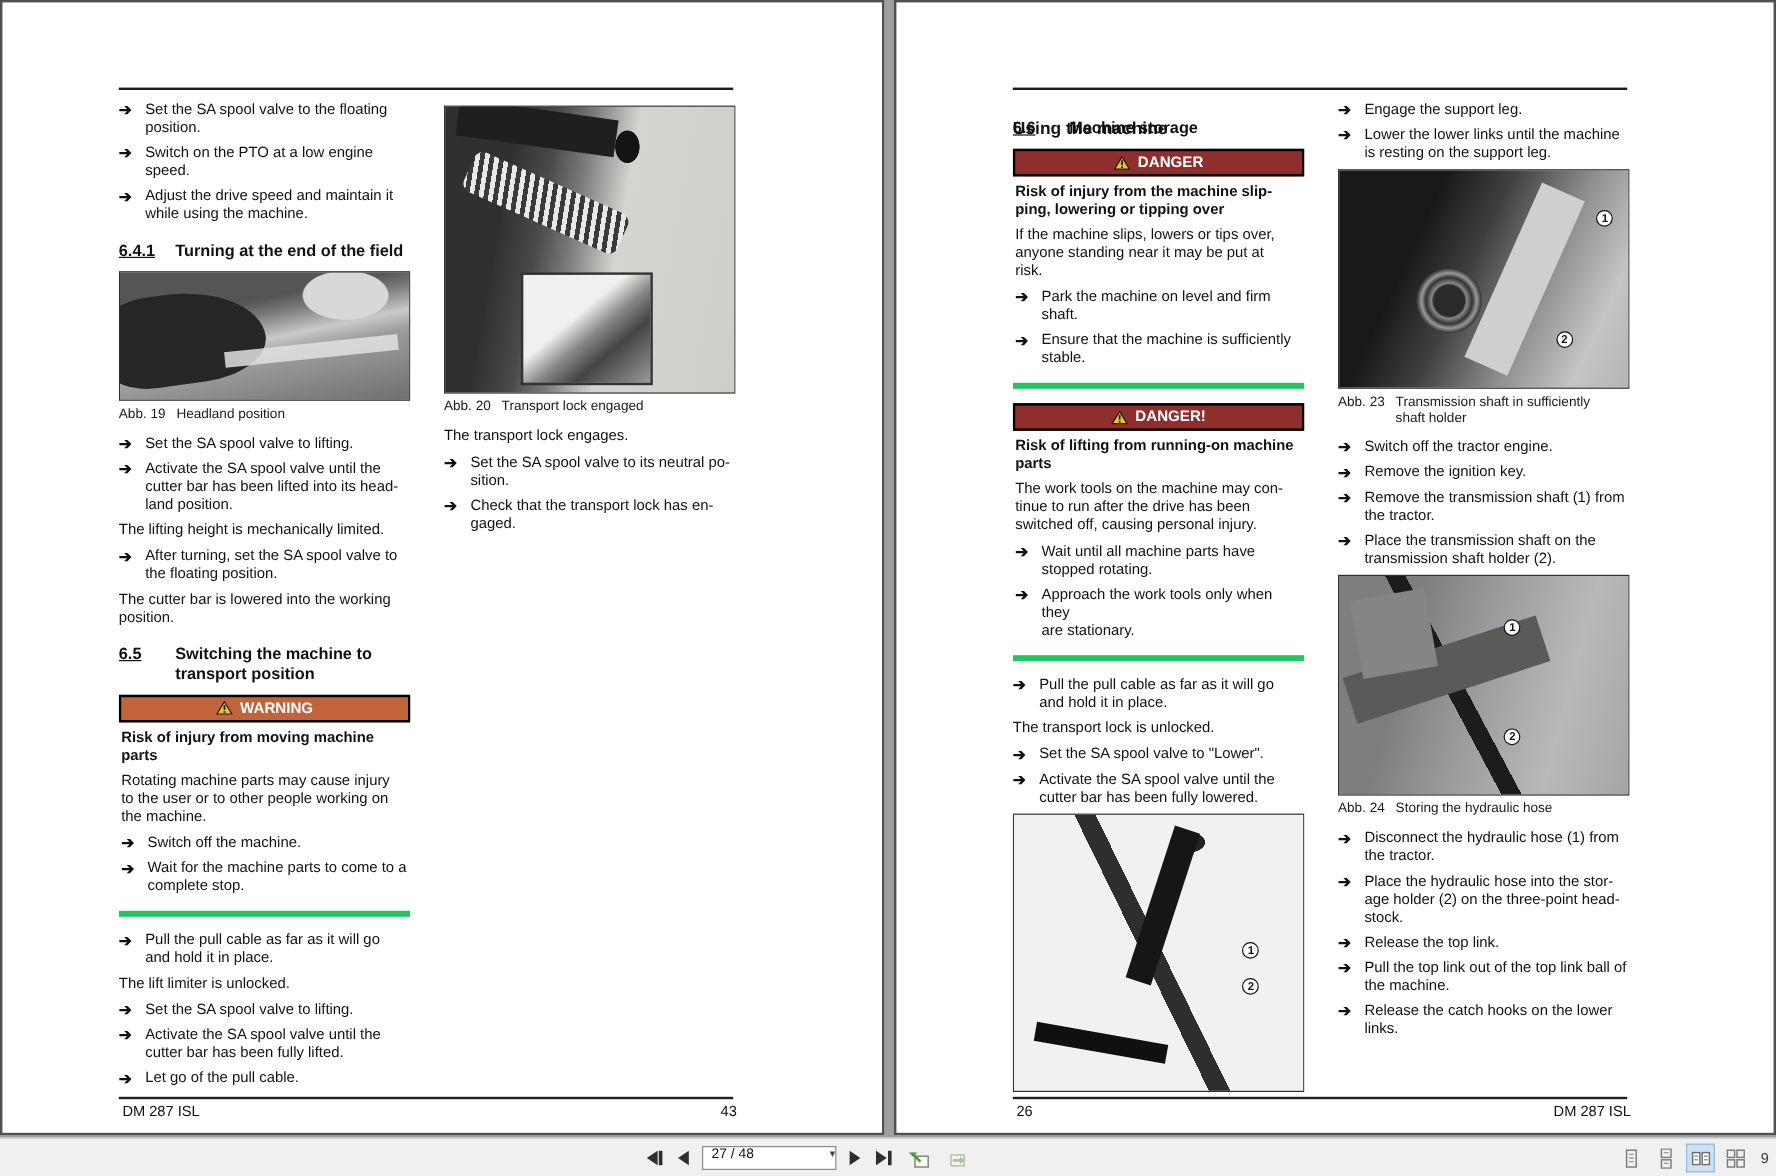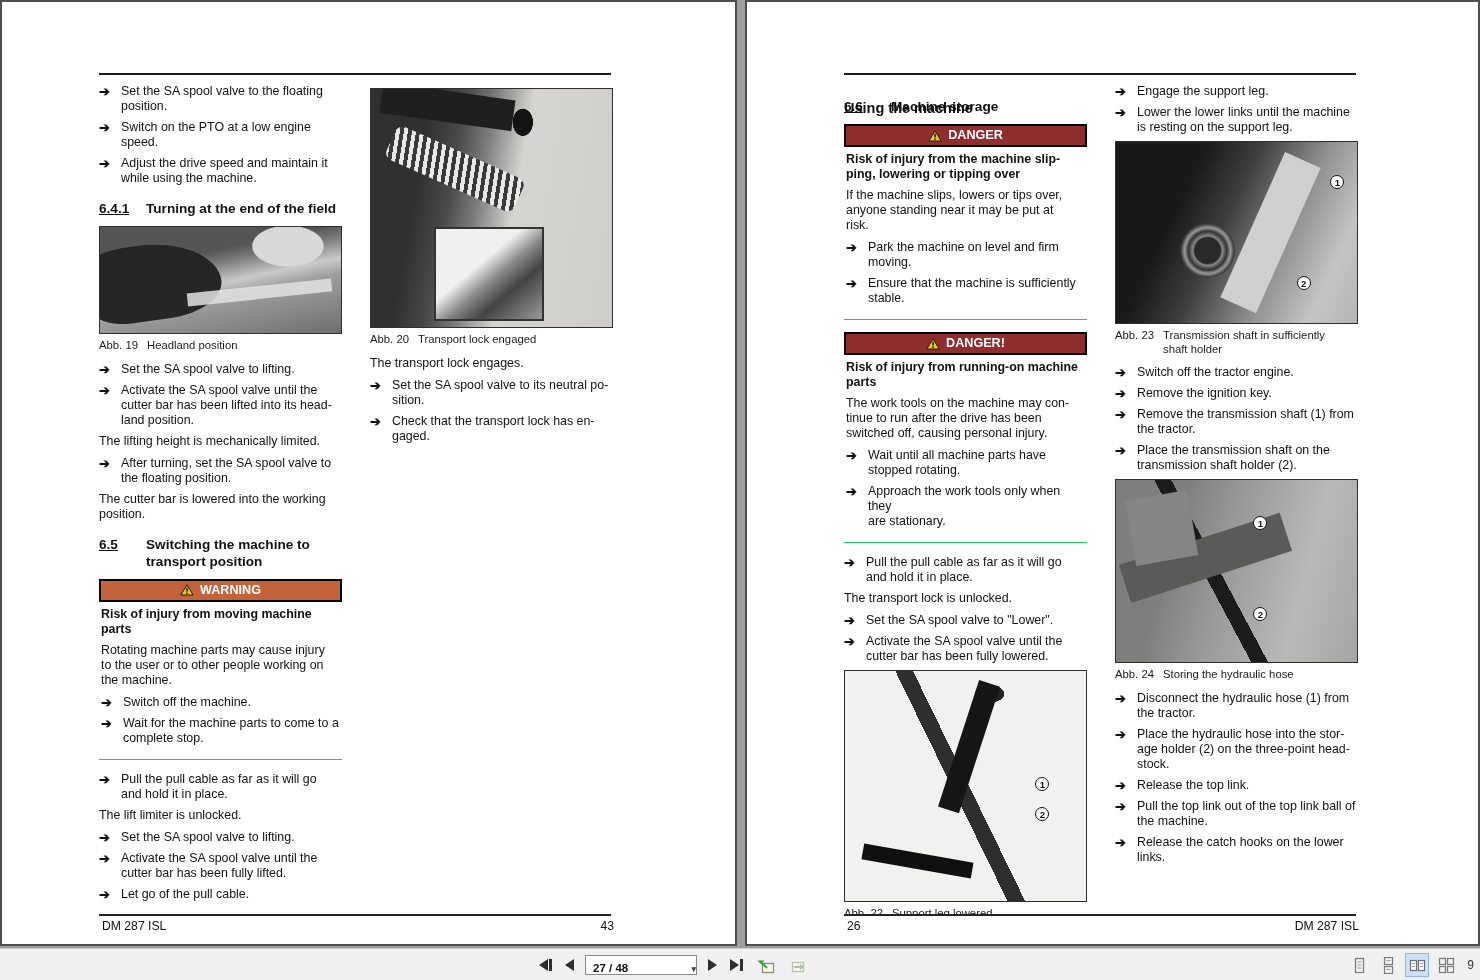--- a/index.html
+++ b/index.html
@@ -21,21 +21,21 @@
   .btext{flex:1;white-space:pre-line;}
   .para{margin:2px 0 7px 0;white-space:pre-line;}
   .heading{display:flex;font-weight:bold;font-size:13.6px;line-height:17px;margin:14px 0 9px 0;}
   .heading .hnum{width:47px;flex:0 0 47px;text-decoration:underline;}
   .heading .htitle{white-space:pre-line;}
   .figure{margin:4px 0 4px 0;}
   .ph{position:relative;width:100%;border:1px solid #2f2f2f;box-sizing:border-box;overflow:hidden;}
   .figcap{display:flex;font-size:11.3px;line-height:13.5px;color:#1a1a1a;margin:5px 0 9px 0;}
   .figlabel{width:48px;flex:0 0 48px;}
   .figtext{white-space:pre-line;}
-  .alert{border-bottom:1px solid #22c55e;padding-bottom:7px;margin:2px 0 12px 0;}
+  .alert{border-bottom:5px solid #22c55e;padding-bottom:7px;margin:2px 0 12px 0;}
   .alert-header{height:19px;border:2px solid #000;display:flex;align-items:center;justify-content:center;gap:6px;color:#fff;font-weight:bold;font-size:12.6px;}
   .alert.warning .alert-header{background:#c2633c;}
   .alert.danger .alert-header{background:#8f2e2d;}
   .alert-title{font-weight:bold;margin:5px 2px 6px 2px;white-space:pre-line;}
   .alert .para,.alert .bullet{margin-left:2px;margin-right:2px;}
   .callout{position:absolute;width:14px;height:14px;border:1.5px solid #111;border-radius:50%;background:#fff;color:#111;font-size:9.5px;line-height:13px;text-align:center;font-weight:bold;box-sizing:border-box;}
 
   
   .ph-abb19{height:108px;background:
     radial-gradient(70px 40px at 78% 18%, #d8d8d8 0 50%, transparent 52%),
@@ -69,21 +69,21 @@
   .ph-abb24::before{content:"";position:absolute;left:2%;top:32%;width:70%;height:22%;background:#5a5a58;transform:rotate(-18deg);}
   .ph-abb24::after{content:"";position:absolute;left:6%;top:8%;width:26%;height:36%;background:#858583;transform:rotate(-10deg);}
 
   
   .toolbar{position:absolute;left:0;top:948px;width:1480px;height:32px;background:#f0f0f0;border-top:1px solid #cfcfcf;box-sizing:border-box;}
   .nav-group{position:absolute;left:537px;top:0;height:32px;display:flex;align-items:center;gap:9px;}
   .navbtn{border:none;background:transparent;padding:2px;display:flex;align-items:center;gap:1px;cursor:pointer;height:24px;}
   .tri-l{width:0;height:0;border-top:6px solid transparent;border-bottom:6px solid transparent;border-right:9px solid #2e2e2e;}
   .tri-r{width:0;height:0;border-top:6px solid transparent;border-bottom:6px solid transparent;border-left:9px solid #2e2e2e;}
   .vbar{width:3px;height:12px;background:#2e2e2e;}
-  .pagebox{width:112px;height:20px;background:#fff;border:1px solid #8a8a8a;display:flex;align-items:flex-end;padding:0 0 0 7px;box-sizing:border-box;font-weight:bold;}
+  .pagebox{width:112px;height:20px;background:#fff;border:1px solid #8a8a8a;display:flex;align-items:flex-start;padding:0 0 0 7px;box-sizing:border-box;}
   .pageval{font-size:11.5px;color:#111;flex:1;}
   .caret{font-size:9px;color:#444;}
   .layout-group{position:absolute;right:6px;top:0;height:32px;display:flex;align-items:center;gap:5px;}
   .tbtn{width:24px;height:24px;border:1px solid transparent;background:transparent;display:flex;align-items:center;justify-content:center;padding:0;cursor:pointer;}
   .tbtn.active{background:#cfe0f4;border:1px solid #8fb8e0;}
   .zoomfrag{font-size:12px;color:#333;margin-left:4px;}
 </style>
 </head>
 <body>
 
@@ -231,38 +231,38 @@
           <span>DANGER</span>
         </div>
         <div class="alert-title">Risk of injury from the machine slip-
 ping, lowering or tipping over</div>
         <div class="para">If the machine slips, lowers or tips over,
 anyone standing near it may be put at
 risk.</div>
         <div class="bullet">
           <span class="barrow">➔</span>
           <div class="btext">Park the machine on level and firm
-moving.</div>
+shaft.</div>
         </div>
         <div class="bullet">
           <span class="barrow">➔</span>
           <div class="btext">Ensure that the machine is sufficiently
 stable.</div>
         </div>
       </div>
       <div class="alert danger">
         <div class="alert-header">
           <svg width="14" height="12" viewBox="0 0 14 12">
             <polygon points="7,0.8 13.2,11 0.8,11" fill="#edc421" stroke="#1a1a1a" stroke-width="1"></polygon>
             <rect x="6.3" y="3.6" width="1.5" height="4" fill="#1a1a1a"></rect>
             <rect x="6.3" y="8.6" width="1.5" height="1.5" fill="#1a1a1a"></rect>
           </svg>
           <span>DANGER!</span>
         </div>
-        <div class="alert-title">Risk of injury from running-on machine
+        <div class="alert-title">Risk of lifting from running-on machine
 parts</div>
         <div class="para">The work tools on the machine may con-
 tinue to run after the drive has been
 switched off, causing personal injury.</div>
         <div class="bullet">
           <span class="barrow">➔</span>
           <div class="btext">Wait until all machine parts have
 stopped rotating.</div>
         </div>
         <div class="bullet">

